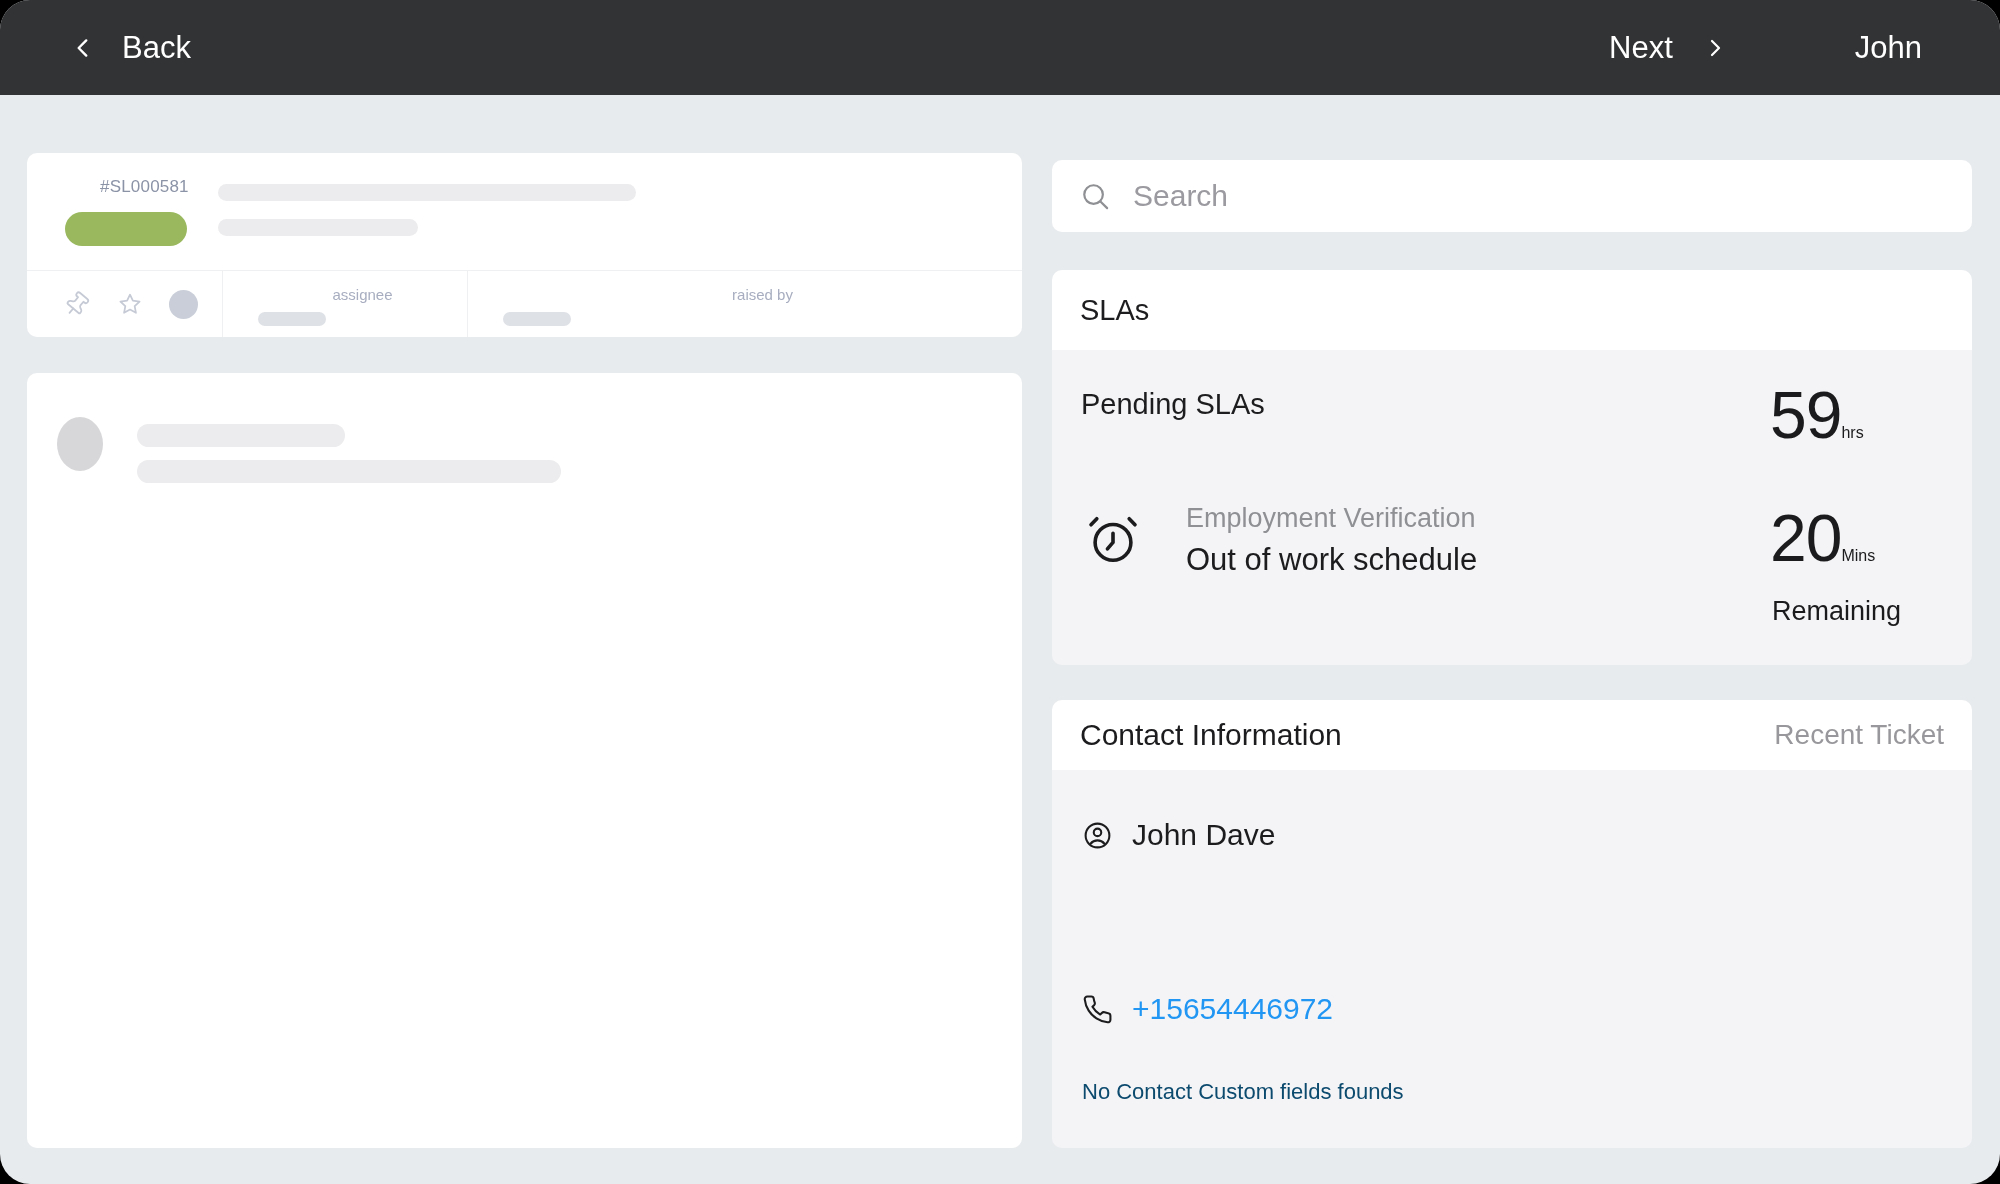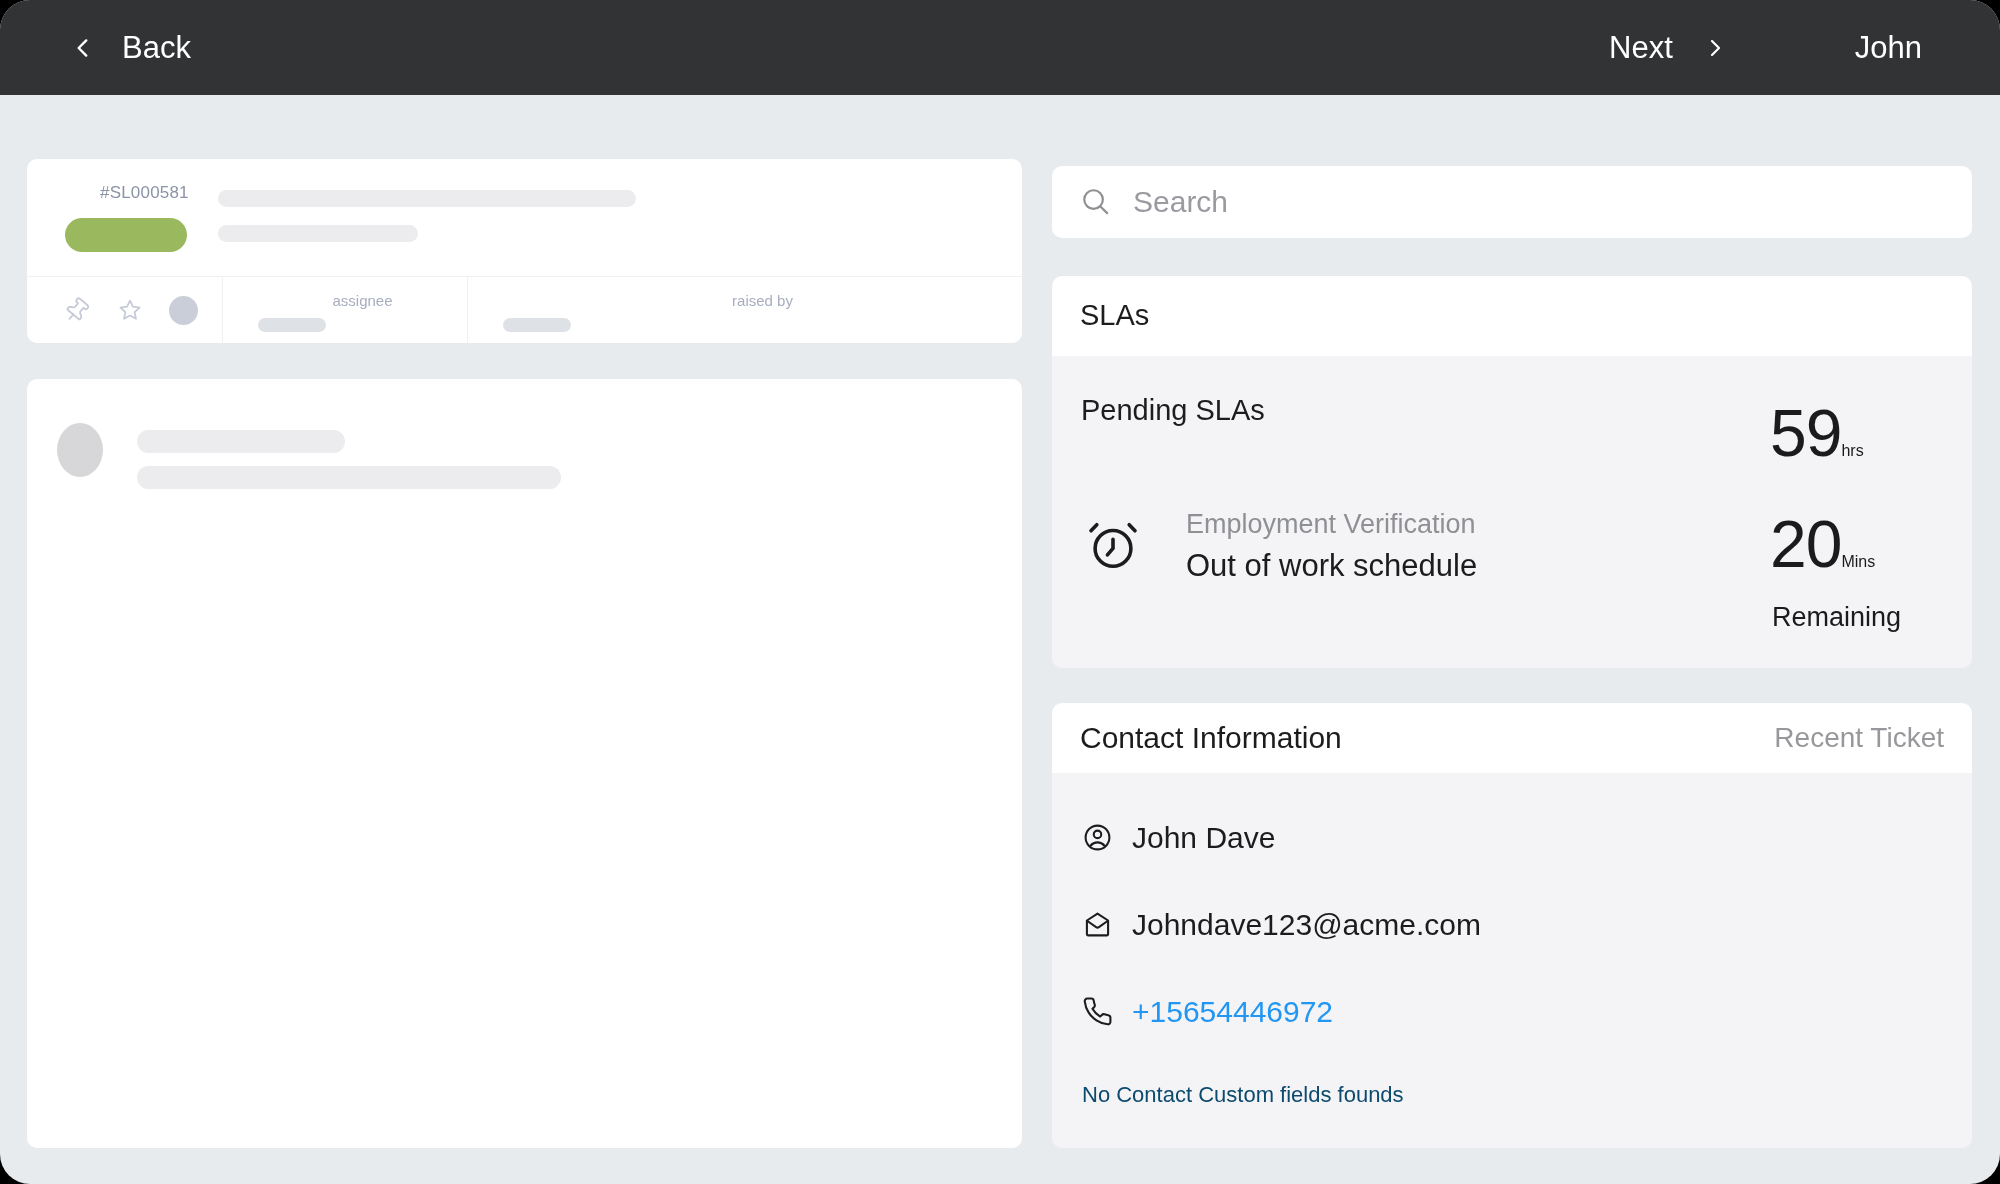--- a/index.html
+++ b/index.html
@@ -6,21 +6,21 @@
   html,body { background:#000; }
   body {
     width:2000px; height:1184px;
     font-family:"Liberation Sans", sans-serif;
     -webkit-font-smoothing:antialiased;
   }
   .screen { position:relative; width:2000px; height:1184px; background:#000; overflow:hidden; }
   .dialog {
     position:absolute; inset:0; border-radius:30px; overflow:hidden;
     background:var(--page-bg,#e8ebee);
-    display:flex; flex-direction:column;gap:6px;
+    display:flex; flex-direction:column;
   }
 
   
   .topbar {
     flex:none; height:95px; background:var(--topbar-bg,#323334);
     display:flex; align-items:center; padding:0 78px 0 70px; color:#fff;
   }
   .tb-btn {
     background:none; border:none; color:#fff; cursor:pointer;
     font-family:inherit; font-size:31px; display:flex; align-items:center;
@@ -86,21 +86,21 @@
 
   
   .slas-panel { margin-top:38px; }
   .slas-header { height:80px; }
   .slas-title { font-size:29px; color:#1d1d1f; }
   .slas-body { height:315px; }
   .pending-label { position:absolute; left:29px; top:38px; font-size:29px; color:#1d1d1f; }
   .metric { position:absolute; left:718px; display:flex; align-items:baseline; color:#1b1b1d; }
   .metric .num { font-size:66px; line-height:1; letter-spacing:-1px; }
   .metric .unit { font-size:16px; }
-  .m-hours { top:44px; }
+  .m-hours { top:32px; }
   .m-mins { top:155px; }
   .remaining-label { position:absolute; left:720px; top:246px; font-size:27px; color:#1b1b1d; }
   .alarm-icon { position:absolute; left:32px; top:160px; width:58px; height:58px; color:#1c1c1e; }
   .sla-name { position:absolute; left:134px; top:153px; font-size:27px; color:#8f9094; }
   .sla-status { position:absolute; left:134px; top:192px; font-size:31px; color:#1c1c1e; }
 
   
   .contact-panel { margin-top:35px; }
   .contact-header { height:70px; justify-content:space-between; }
   .contact-title { font-size:30px; color:#1c1c1e; }
@@ -251,29 +251,20 @@
               <span style="display:flex">
                 <svg viewBox="0 0 24 24" fill="none" stroke="currentColor" stroke-width="1.6" stroke-linecap="round">
                   <circle cx="12" cy="12" r="9.2"></circle>
                     <circle cx="12" cy="9.6" r="2.9"></circle>
                   <path d="M6.6 18.4a6.9 6.9 0 0 1 10.8 0"></path>
                 </svg>
               </span>
               <span class="val">John Dave</span>
             </div>
 
-            <div class="contact-row row-email">
-              <span style="display:flex">
-                <svg viewBox="0 0 24 24" fill="none" stroke="currentColor" stroke-width="1.6" stroke-linejoin="round">
-                  <path d="M12 3.6 20.2 8.9V19.6a.8.8 0 0 1-.8.8H4.6a.8.8 0 0 1-.8-.8V8.9Z"></path>
-                  <path d="M4.2 9.3l6.7 4.7a1.9 1.9 0 0 0 2.2 0l6.7-4.7"></path>
-                </svg>
-              </span>
-              <span class="val">Johndave123@acme.com</span>
-            </div>
 
             <div class="contact-row row-phone">
               <span style="display:flex">
                 <svg viewBox="0 0 24 24" fill="none" stroke="currentColor" stroke-width="1.6" stroke-linecap="round" stroke-linejoin="round">
                   <path d="M22 16.92v3a2 2 0 0 1-2.18 2 19.79 19.79 0 0 1-8.63-3.07 19.5 19.5 0 0 1-6-6 19.79 19.79 0 0 1-3.07-8.67A2 2 0 0 1 4.11 2h3a2 2 0 0 1 2 1.72 12.84 12.84 0 0 0 .7 2.81 2 2 0 0 1-.45 2.11L8.09 9.91a16 16 0 0 0 6 6l1.27-1.27a2 2 0 0 1 2.11-.45 12.84 12.84 0 0 0 2.81.7A2 2 0 0 1 22 16.92z"></path>
                 </svg>
               </span>
               <button class="phone-link">+15654446972</button>
             </div>
 

